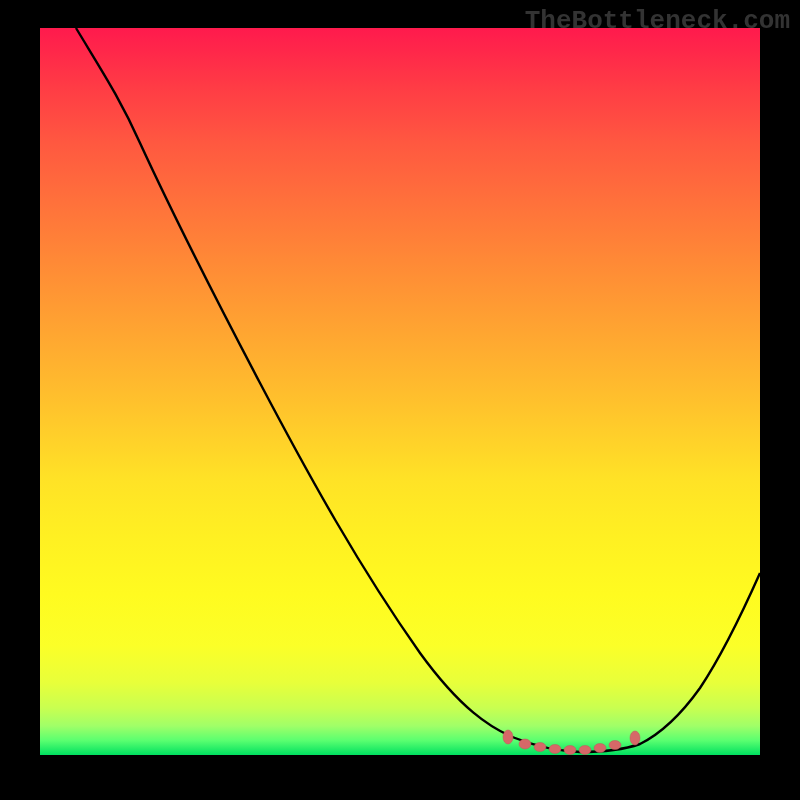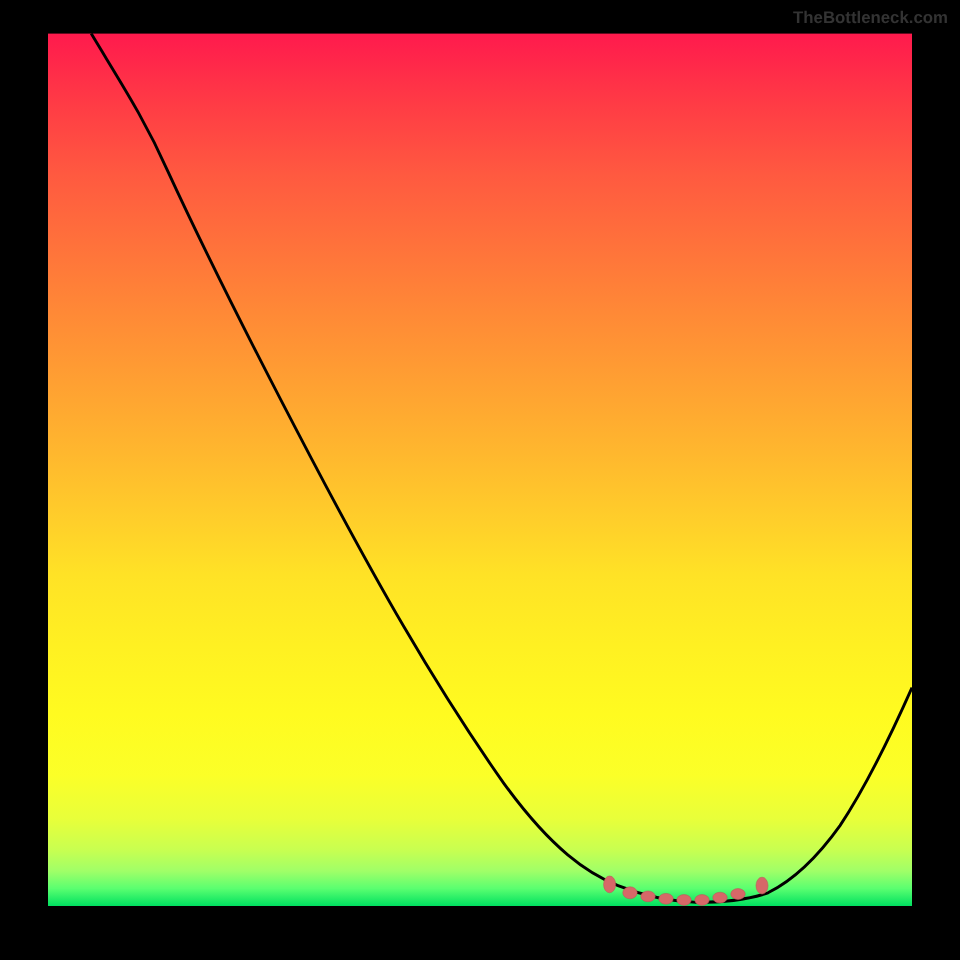--- a/index.html
+++ b/index.html
@@ -15,23 +15,24 @@
     width: 800px;
     height: 800px;
     position: relative;
     background: #000;
   }
   .watermark {
     position: absolute;
     top: 6px;
     right: 10px;
     color: #333;
-    font-size: 14px;
+    font-size: 26px;
     font-weight: bold;
     z-index: 10;
+    font-family: Liberation Mono, monospace;
   }
   .plot-area {
     position: absolute;
     left: 40px;
     top: 28px;
     width: 720px;
     height: 727px;
     background: linear-gradient(to bottom,
       #ff1a4d 0%,
       #ff3b45 8%,

